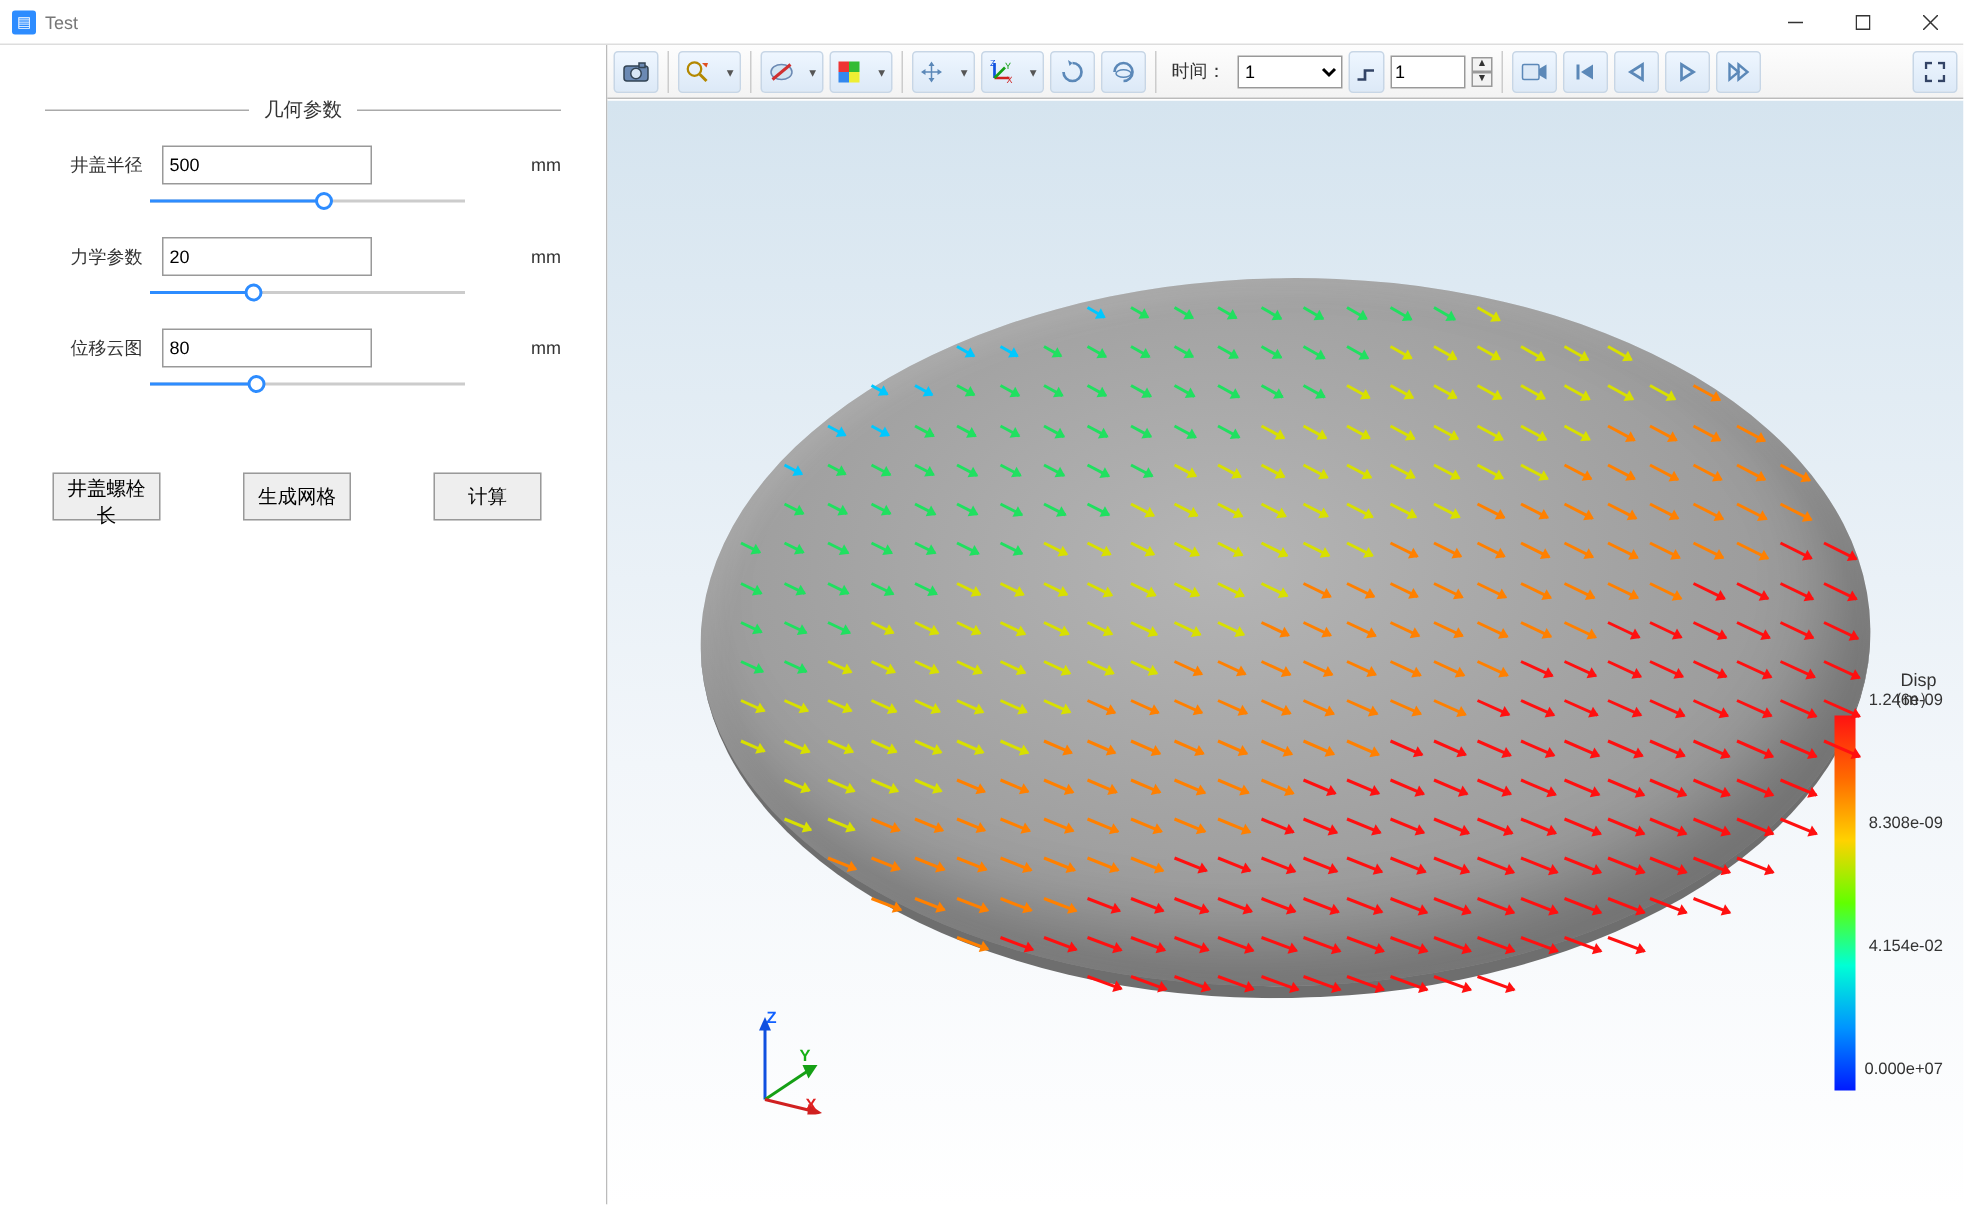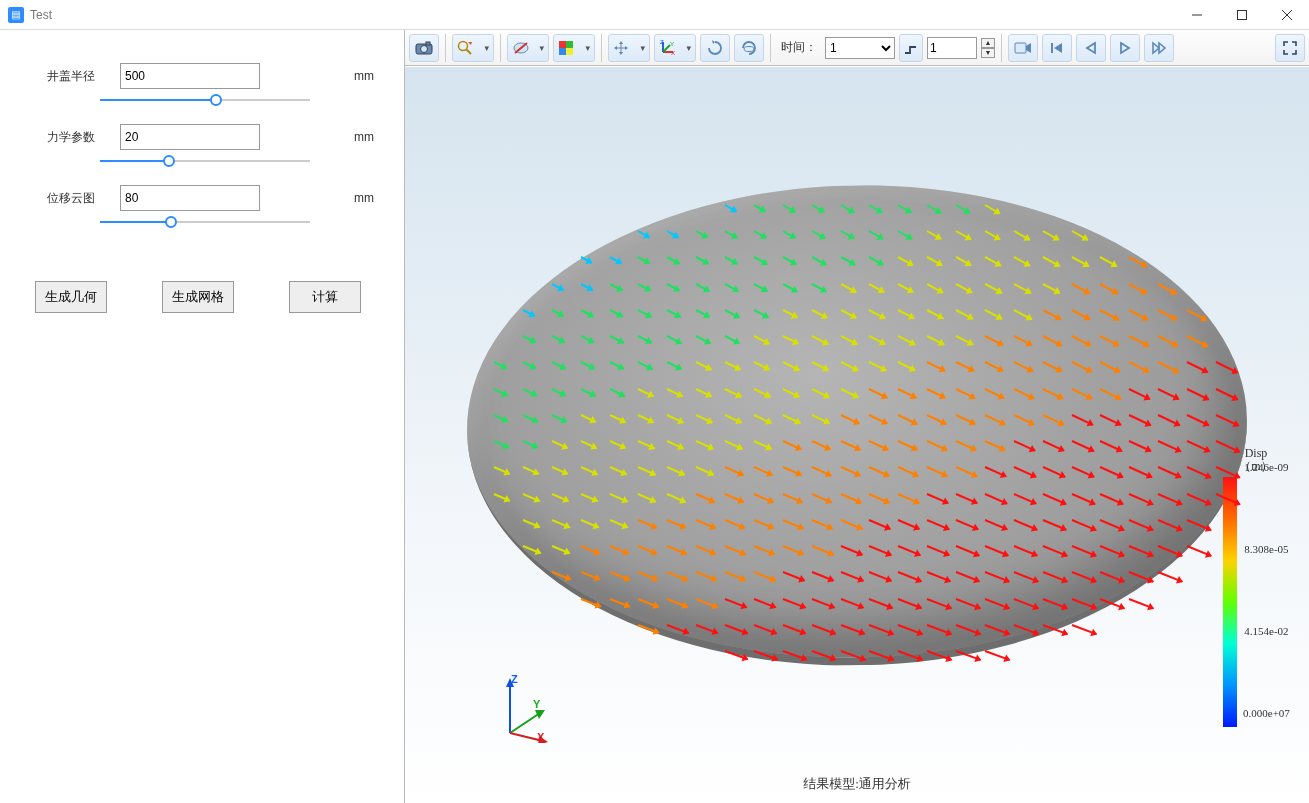--- a/index.html
+++ b/index.html
@@ -56,21 +56,21 @@
     font-size: 13px;
   }
   .section-title::before, .section-title::after {
     content:""; flex:1; height:1px; background:#aaa;
   }
   .section-title span { padding: 0 10px; }
   .param-row {
     display: grid;
     grid-template-columns: 70px 140px 1fr 30px;
     align-items: center;
-    column-gap: 20px;
+    column-gap: 8px;
     margin-top: 5px;
   }
   .param-row label { text-align: right; padding-right: 5px; }
   .param-row input[type=text] {
     height: 26px; border:1px solid #999; padding: 2px 4px; font-size:12px;
   }
   .unit { text-align: right; color:#333; }
   .slider-row {
     grid-column: 1 / span 4;
     padding: 4px 0 12px 70px;
@@ -183,22 +183,22 @@
 
   .triad {
     position:absolute; left: 90px; bottom: 60px;
     width: 60px; height: 70px;
   }
   .triad .axis{ position:absolute; left:10px; bottom:10px; font-size:11px; font-weight:bold;}
   .triad .z{ color:#1060ff; } .triad .y{ color:#15b015;} .triad .x{ color:#e02020;}
 
   .legend {
     position:absolute; right: 18px; top: 380px;
-    width: 70px; text-align:center;
-    font-family: Liberation Serif, serif;
+    width: 70px; text-align:right;
+    font-family: Liberation Sans, sans-serif;
   }
   .legend .bar {
     width: 14px; height: 250px; margin-top:4px;
     background: linear-gradient(to bottom, #ff1212, #ff6a00, #ffd200, #61ff00, #00ffd5, #0094ff, #001aff);
     margin-left: 2px;
   }
   .legend .ticks { position:absolute; left:22px; top:14px; height:258px; display:flex; flex-direction:column; justify-content:space-between; font-size:11px; color:#333;}
   .legend .title{ font-size:12px; line-height:13px; }
 
   .footer-label{
@@ -227,20 +227,23 @@
     <svg width="10" height="10">
         <line x1="0" y1="0" x2="10" y2="10" stroke="#333"></line>
         <line x1="10" y1="0" x2="0" y2="10" stroke="#333"></line>
       </svg>
   </div>
 </div>
 
 <div class="content">
 
   <div class="left">
+    <div class="section-title">
+        <span>几何参数</span>
+      </div>
 
     <div class="param-row">
       <label>井盖半径</label>
       <input type="text" value="500" style="">
       <span></span>
       <span class="unit">mm</span>
       <div class="slider-row">
         <div class="slider">
           <div class="track"></div>
             <div class="fill" style="width:55%"></div>
@@ -273,21 +276,21 @@
           <div class="track"></div>
             <div class="fill" style="width:34%"></div>
             <div class="thumb" style="left:34%"></div>
         </div>
       </div>
     </div>
 
 
 
     <div class="btn-row">
-      <button>生成几何</button>
+      <button>井盖螺栓长</button>
       <button>生成网格</button>
       <button>计算</button>
     </div>
   </div>
 
   <div class="right">
 
     <div class="toolbar">
       <div class="tbtn">
         <svg width="18" height="14">
@@ -414,27 +417,26 @@
         <div class="axis z" style="left:16px; bottom:58px">Z</div>
         <div class="axis y" style="left:38px; bottom:33px">Y</div>
         <div class="axis x" style="left:42px; bottom:0px">X</div>
       </div>
 
       <div class="legend">
         <div class="title"><span>Disp</span><br><span>（m）</span></div>
         <div class="bar"></div>
         <div class="ticks">
           <span>1.246e-09</span>
-          <span>8.308e-05</span>
+          <span>8.308e-09</span>
           <span>4.154e-02</span>
           <span>0.000e+07</span>
         </div>
       </div>
 
-      <div class="footer-label">结果模型:通用分析</div>
     <div class="arrow" style="left: 320.04px; top: 136.75px; width: 13.072px; color: rgb(0, 200, 255); transform: rotate(30deg);">
           <span></span>
         </div>
         <div class="arrow" style="left: 348.92px; top: 136.75px; width: 13.456px; color: rgb(32, 224, 96); transform: rotate(30deg);">
           <span></span>
         </div>
         <div class="arrow" style="left: 377.8px; top: 136.75px; width: 13.84px; color: rgb(32, 224, 96); transform: rotate(30deg);">
           <span></span>
         </div>
         <div class="arrow" style="left: 406.68px; top: 136.75px; width: 14.224px; color: rgb(32, 224, 96); transform: rotate(30deg);">

